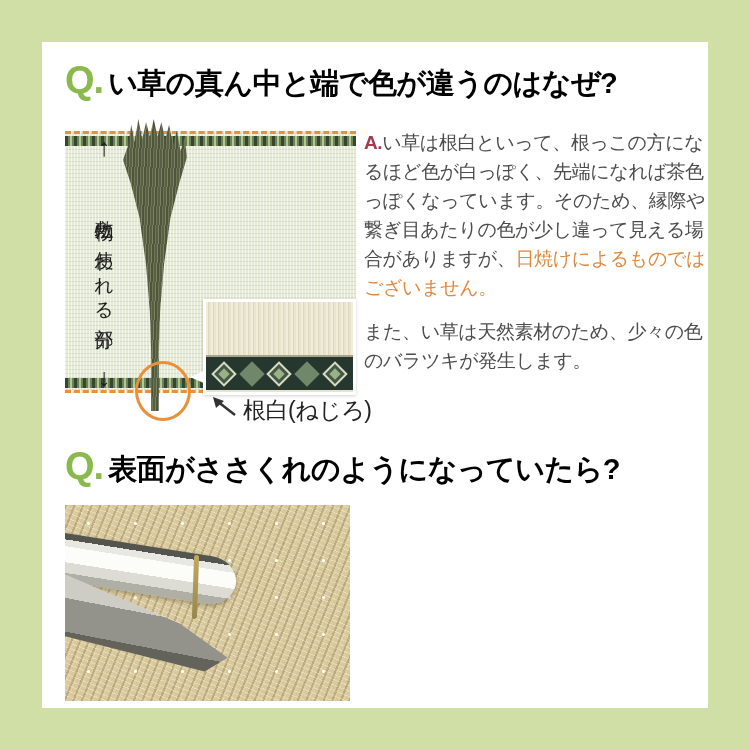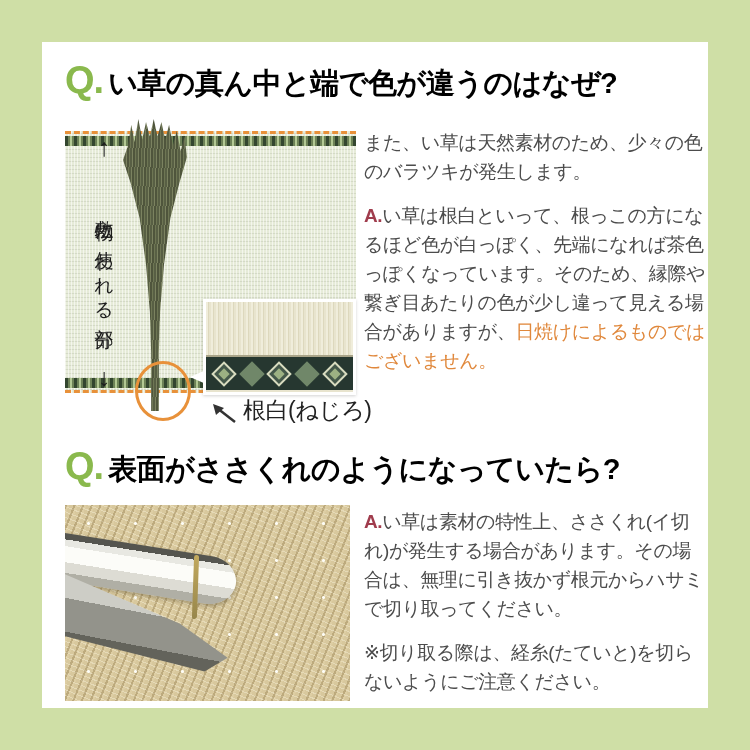--- a/index.html
+++ b/index.html
@@ -75,21 +75,21 @@
   .dA{width:14px;height:14px;transform:rotate(45deg);background:#44584a;
       border:2px solid #d9dcc0;position:relative;}
   .dA::after{content:"";position:absolute;inset:3px;background:#9cb183;}
   .dB{width:18px;height:18px;transform:rotate(45deg);background:#7e9573;opacity:.85;}
   .connector{position:absolute;left:-16px;bottom:8px;width:0;height:0;
     border-right:16px solid #ffffff;border-top:7px solid transparent;border-bottom:7px solid transparent;}
   .circle{
     position:absolute;left:70px;top:242px;width:56px;height:60px;z-index:6;
     border:3px solid #e8913a;border-radius:50%;box-sizing:border-box;
   }
-  .rootrow{position:absolute;left:146px;top:276px;z-index:6;display:flex;align-items:flex-end;gap:6px;}
+  .rootrow{position:absolute;left:146px;top:276px;z-index:6;display:flex;align-items:flex-start;gap:6px;}
   .rootrow .lbl{font-size:23px;color:#222;font-weight:500;letter-spacing:-0.5px;white-space:nowrap;}
   
   .fig2{height:196px;}
   .photo{
     position:absolute;left:0;top:0;width:285px;height:196px;overflow:hidden;
     background-color:#d8c89d;
     background-image:
       radial-gradient(circle, rgba(255,255,250,.95) 0 1px, transparent 2px),
       repeating-linear-gradient(112deg, rgba(125,100,50,.30) 0 2px, rgba(235,220,180,.28) 2px 4px, transparent 4px 8px),
       repeating-linear-gradient(22deg, rgba(255,252,235,.35) 0 1px, transparent 1px 5px);
@@ -151,37 +151,33 @@
       <div class="circle"></div>
       <div class="rootrow">
         <svg width="26" height="24" viewBox="0 0 26 24">
           <line x1="24" y1="20" x2="6" y2="6" stroke="#333" stroke-width="2.5"></line>
           <polygon points="2,2 13,6 5,13" fill="#333"></polygon>
         </svg>
         <span class="lbl">根白(ねじろ)</span>
       </div>
     </div>
     <div class="txt">
+      <p><span class="a-badge">A.</span><span>い草は根白といって、根っこの方になるほど色が白っぽく、先端になれば茶色っぽくなっています。そのため、縁際や繋ぎ目あたりの色が少し違って見える場合がありますが、</span><span class="hl">日焼けによるものではございません。</span></p>
       <p>また、い草は天然素材のため、少々の色のバラツキが発生します。</p>
-      <p><span class="a-badge">A.</span><span>い草は根白といって、根っこの方になるほど色が白っぽく、先端になれば茶色っぽくなっています。そのため、縁際や繋ぎ目あたりの色が少し違って見える場合がありますが、</span><span class="hl">日焼けによるものではございません。</span></p>
     </div>
   </div>
 
   <div class="q-head" style="margin-top:14px;">
     <span class="q-badge">Q.</span>
     <span class="q-text">表面がささくれのようになっていたら?</span>
   </div>
 
   <div class="row">
     <div class="figwrap fig2">
       <div class="photo">
         <div class="blade-top"></div>
         <div class="strand"></div>
         <div class="blade-bottom"></div>
       </div>
     </div>
-    <div class="txt" style="padding-top:2px;">
-      <p><span class="a-badge">A.</span><span>い草は素材の特性上、ささくれ(イ切れ)が発生する場合があります。その場合は、無理に引き抜かず根元からハサミで切り取ってください。</span></p>
-      <p class="note">※切り取る際は、経糸(たていと)を切らないようにご注意ください。</p>
-    </div>
   </div>
 
 </div>
 
 </body></html>

